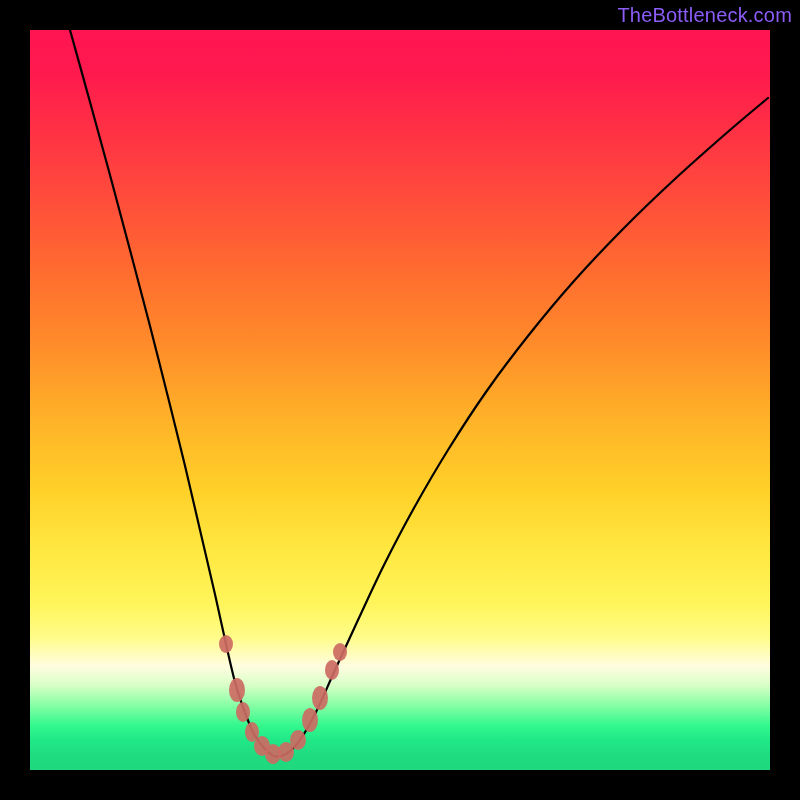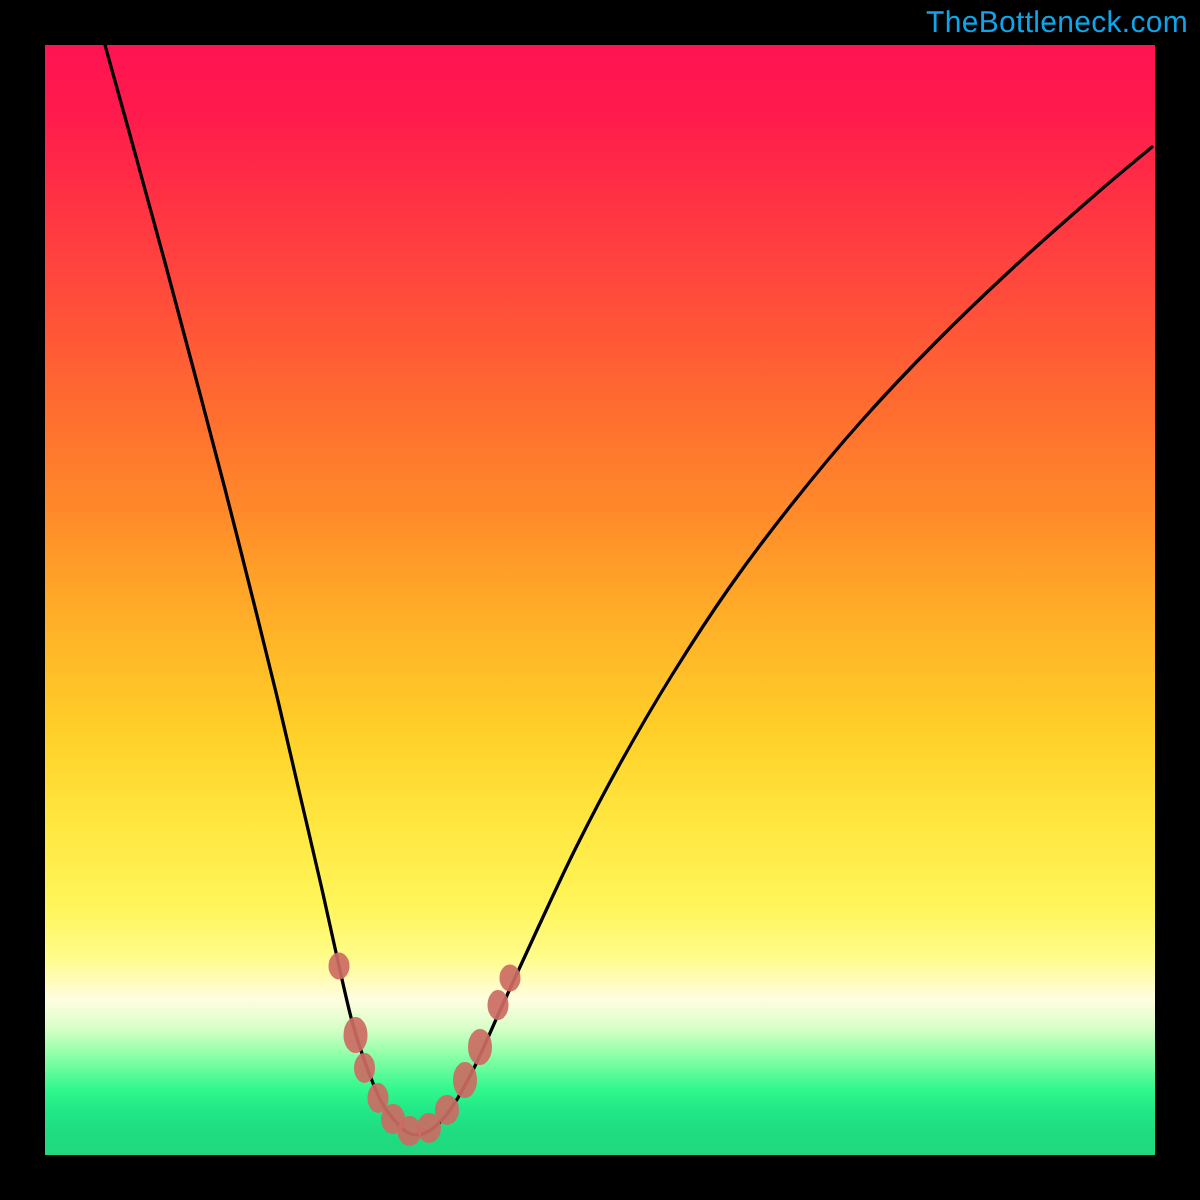--- a/index.html
+++ b/index.html
@@ -51,21 +51,21 @@
     left: 0;
     top: 0;
     width: 740px;
     height: 740px;
     overflow: visible;
   }
   .watermark {
     position: absolute;
     top: 4px;
     right: 8px;
-    color: #0ea5e9;
+    color: #8b5cf6;
     font-size: 20px;
     font-weight: 500;
     letter-spacing: 0.2px;
     user-select: none;
   }
 </style>
 </head>
 <body>
 
 <div class="frame">

